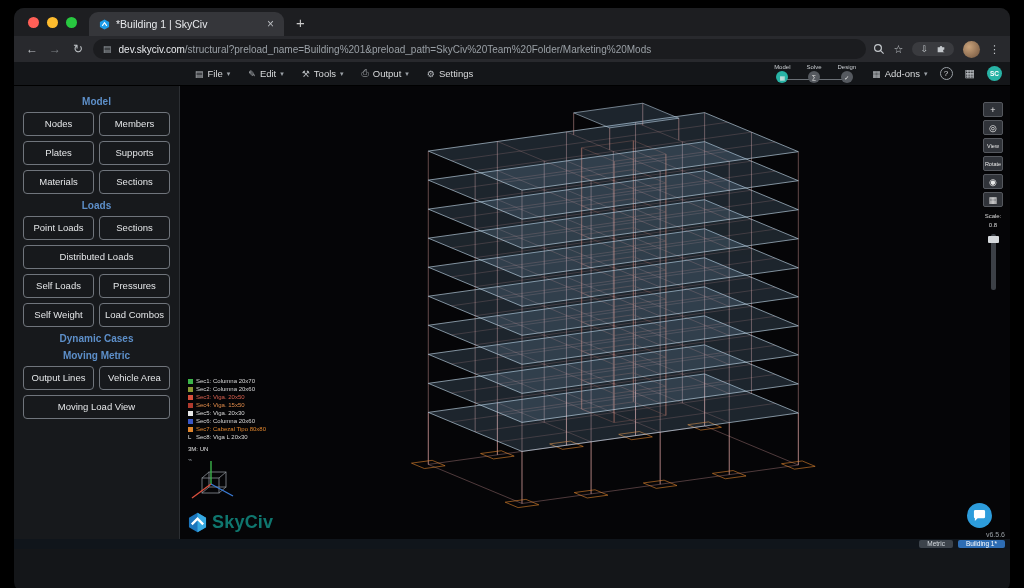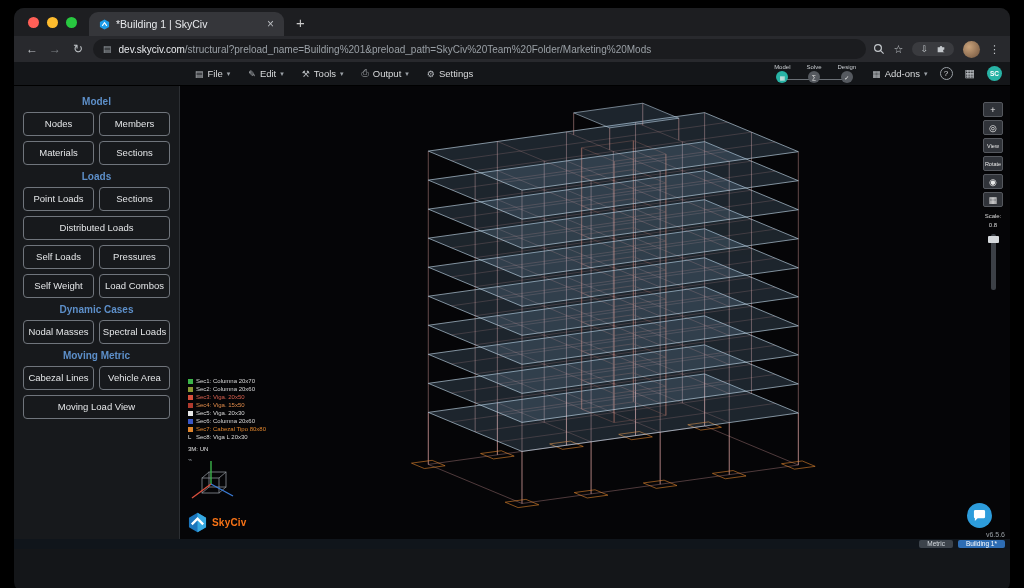--- a/index.html
+++ b/index.html
@@ -56,21 +56,21 @@
   .legend{position:absolute;left:8px;top:292px;display:flex;flex-direction:column;gap:1.5px}
   .lg-row{display:flex;align-items:center;gap:3px;height:6.5px}
   .lg-swatch{width:5px;height:5px;flex:0 0 5px}
   .lg-glyph{width:5px;font-size:6px;color:#e8e8e8;line-height:5px}
   .lg-label{font-size:6px;white-space:nowrap}
   .units-note{font-size:6px;color:#e0e0e0;margin-top:4px}
   .tiny-tool{font-size:7px;color:#9aa0a6;margin-top:2px}
 
   .gizmo{position:absolute;left:8px;top:368px}
   .brand{position:absolute;left:8px;top:426px;display:flex;align-items:center;gap:5px}
-  .brand-text{color:#f97316;font-size:10px;font-weight:bold;letter-spacing:.2px}
+  .brand-text{color:#0f766e;font-size:18px;font-weight:bold;letter-spacing:.2px}
 
   
   .vtoolbar{position:absolute;right:6px;top:16px;width:22px;display:flex;flex-direction:column;align-items:center;gap:3px}
   .vt-btn{width:20px;height:15px;background:#303339;border:1px solid #55585e;border-radius:2px;color:#e8e8e8;display:flex;align-items:center;justify-content:center;font-family:inherit;cursor:pointer;padding:0}
   .vt-btn.icon{font-size:9px}
   .vt-btn.text{font-size:5.5px}
   .scale-label,.scale-value{font-size:6px;color:#d8d8d8;text-align:center}
   .scale-label{margin-top:3px}
   .slider{position:relative;width:5px;height:56px;background:#3c4046;border-radius:2px;margin-top:3px}
   .slider-handle{position:absolute;left:-3px;top:2px;width:11px;height:7px;background:#d5d8db;border-radius:1px}
@@ -185,47 +185,47 @@
   </div>
 
   <div class="app-body">
     <div class="sidebar">
         <div class="sb-title">Model</div>
         <div class="sb-row">
           <button class="sb-btn">Nodes</button>
           <button class="sb-btn">Members</button>
         </div>
         <div class="sb-row">
+          <button class="sb-btn">Plates</button>
+          <button class="sb-btn">Supports</button>
+        </div>
+        <div class="sb-row">
           <button class="sb-btn">Materials</button>
           <button class="sb-btn">Sections</button>
         </div>
         <div class="sb-title">Loads</div>
         <div class="sb-row">
           <button class="sb-btn">Point Loads</button>
           <button class="sb-btn">Sections</button>
         </div>
         <div class="sb-row">
           <button class="sb-btn">Distributed Loads</button>
         </div>
         <div class="sb-row">
           <button class="sb-btn">Self Loads</button>
           <button class="sb-btn">Pressures</button>
         </div>
         <div class="sb-row">
           <button class="sb-btn">Self Weight</button>
           <button class="sb-btn">Load Combos</button>
         </div>
         <div class="sb-title">Dynamic Cases</div>
-        <div class="sb-row">
-          <button class="sb-btn">Nodal Masses</button>
-          <button class="sb-btn">Spectral Loads</button>
-        </div>
         <div class="sb-title">Moving Metric</div>
         <div class="sb-row">
-          <button class="sb-btn">Cabezal Lines</button>
+          <button class="sb-btn">Output Lines</button>
           <button class="sb-btn">Vehicle Area</button>
         </div>
         <div class="sb-row">
           <button class="sb-btn">Moving Load View</button>
         </div>
       </div>
 
     <div class="viewport">
       <svg class="model" viewBox="0 0 829 453" preserveAspectRatio="none">
           <line x1="248" y1="326" x2="248" y2="378" stroke="#e8aaa8" stroke-width="0.8" opacity="0.9"></line>

